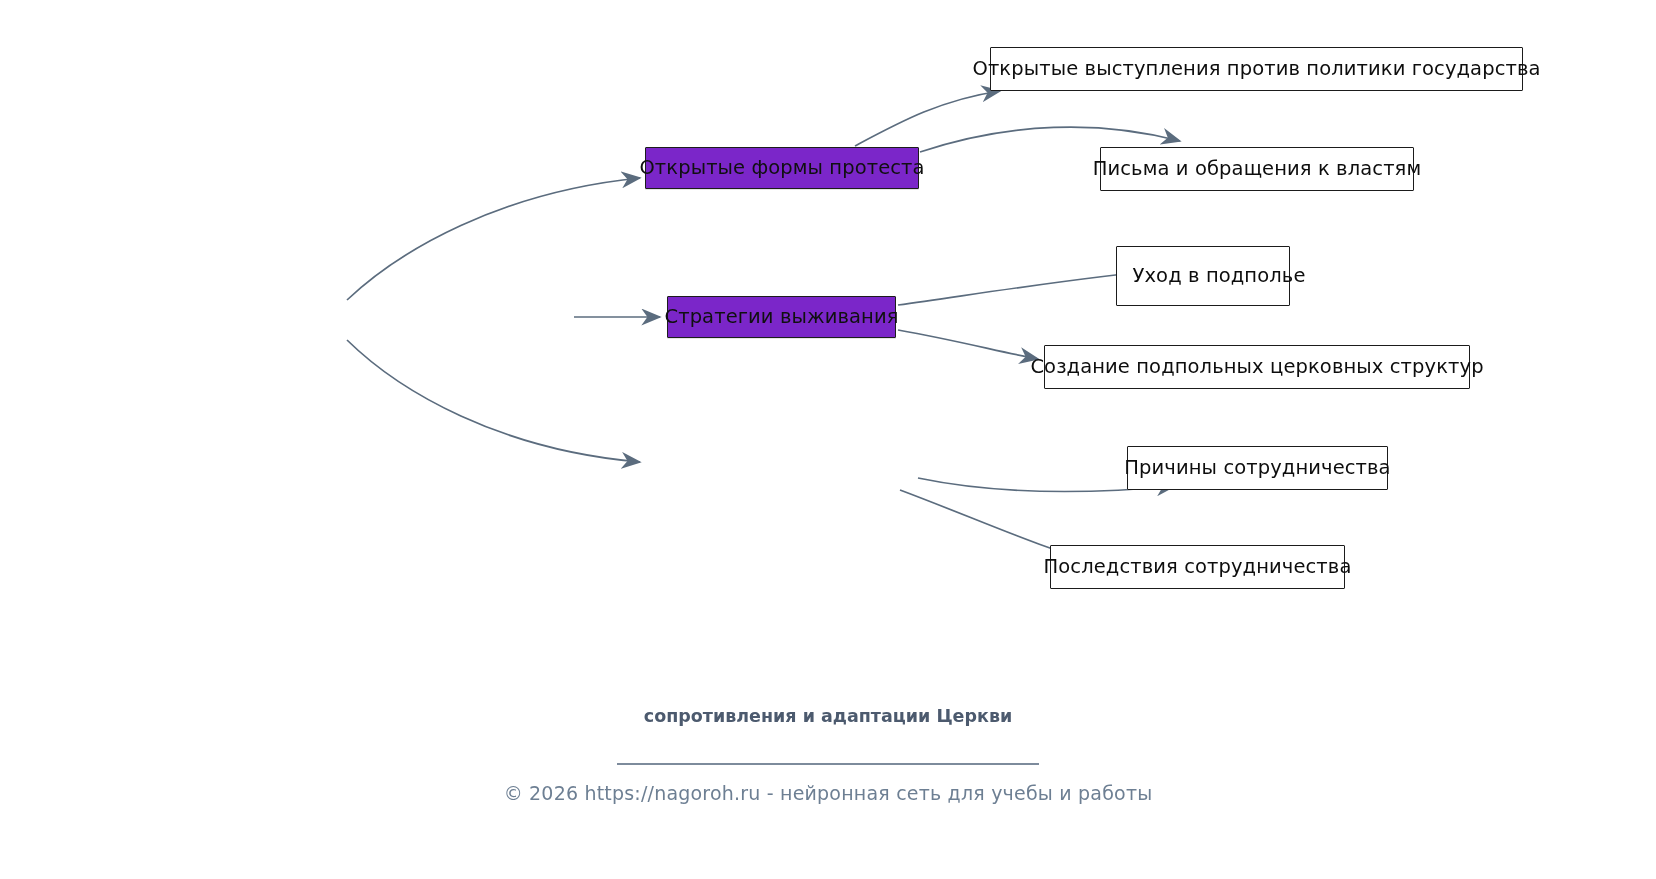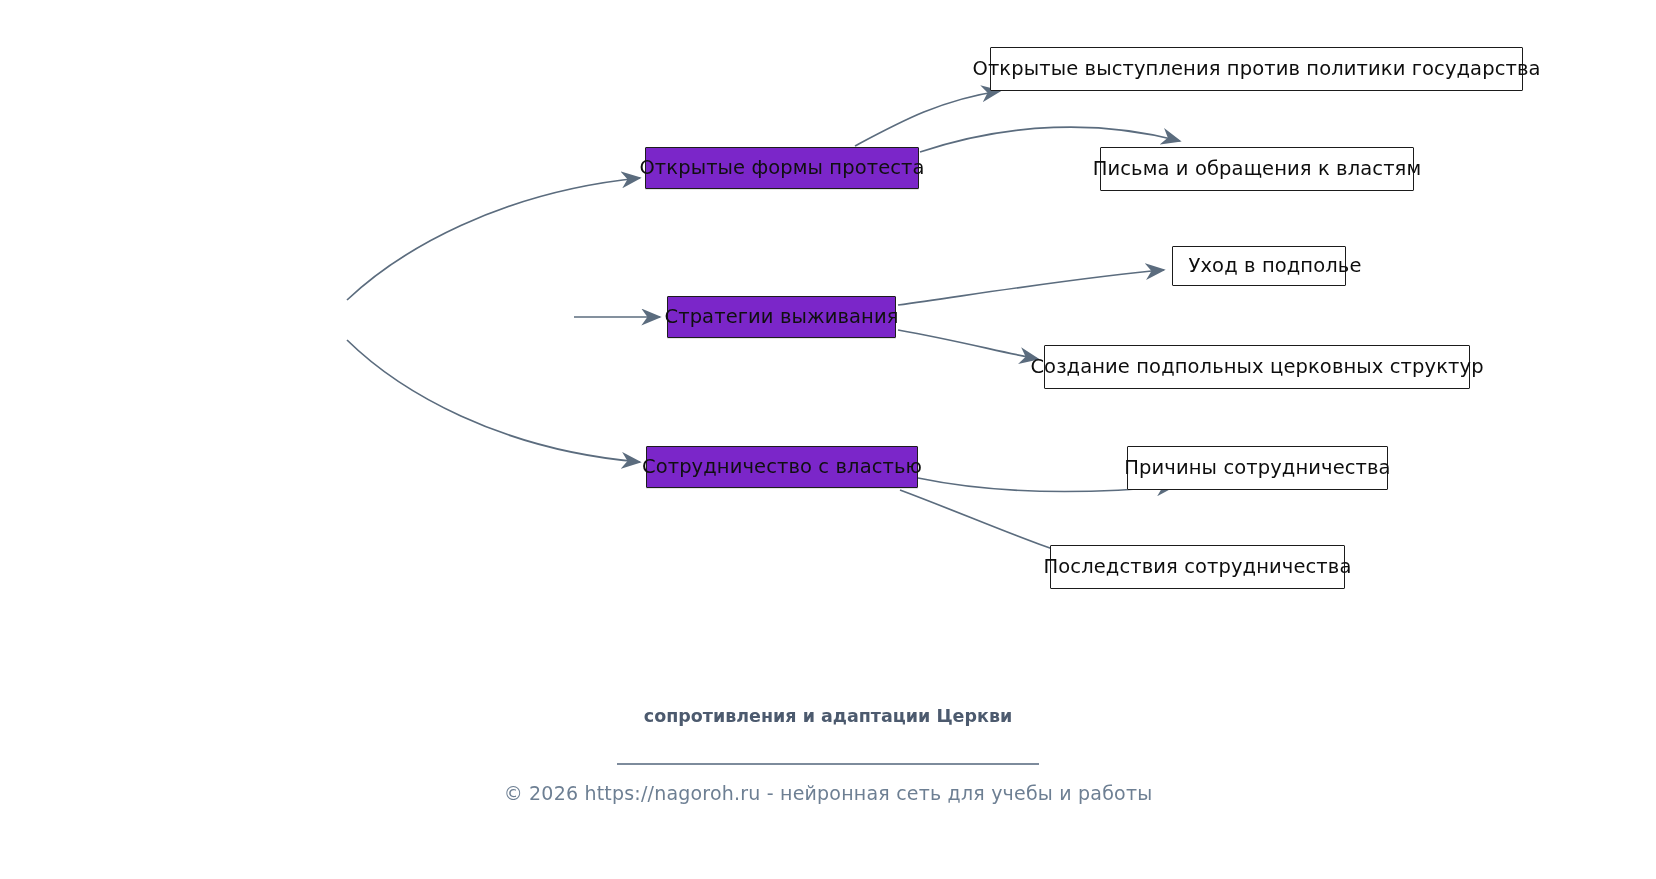--- a/index.html
+++ b/index.html
@@ -126,31 +126,28 @@
   </div>
 
   <div class="node node-leaf" style="left:1100px; top:147px; width:314px; height:44px;">
     <span class="node-label">Письма и обращения к властям</span>
   </div>
 
   <div class="node node-branch" style="left:667px; top:296px; width:229px; height:42px;">
     <span class="node-label">Стратегии выживания</span>
   </div>
 
-  <div class="node node-leaf" style="left:1172px; top:246px; width:174px; height:40px;padding-left:32px;">
+  <div class="node node-leaf" style="left:1116px; top:246px; width:174px; height:60px;padding-left:32px;">
     <span class="node-label">Уход в подполье</span>
   </div>
 
   <div class="node node-leaf" style="left:1044px; top:345px; width:426px; height:44px;">
     <span class="node-label">Создание подпольных церковных структур</span>
   </div>
 
-  <div class="node node-branch" style="left:646px; top:446px; width:272px; height:42px;">
-    <span class="node-label">Сотрудничество с властью</span>
-  </div>
 
   <div class="node node-leaf" style="left:1127px; top:446px; width:261px; height:44px;">
     <span class="node-label">Причины сотрудничества</span>
   </div>
 
   <div class="node node-leaf" style="left:1050px; top:545px; width:295px; height:44px;">
     <span class="node-label">Последствия сотрудничества</span>
   </div>
 
   <div class="footer caption">

